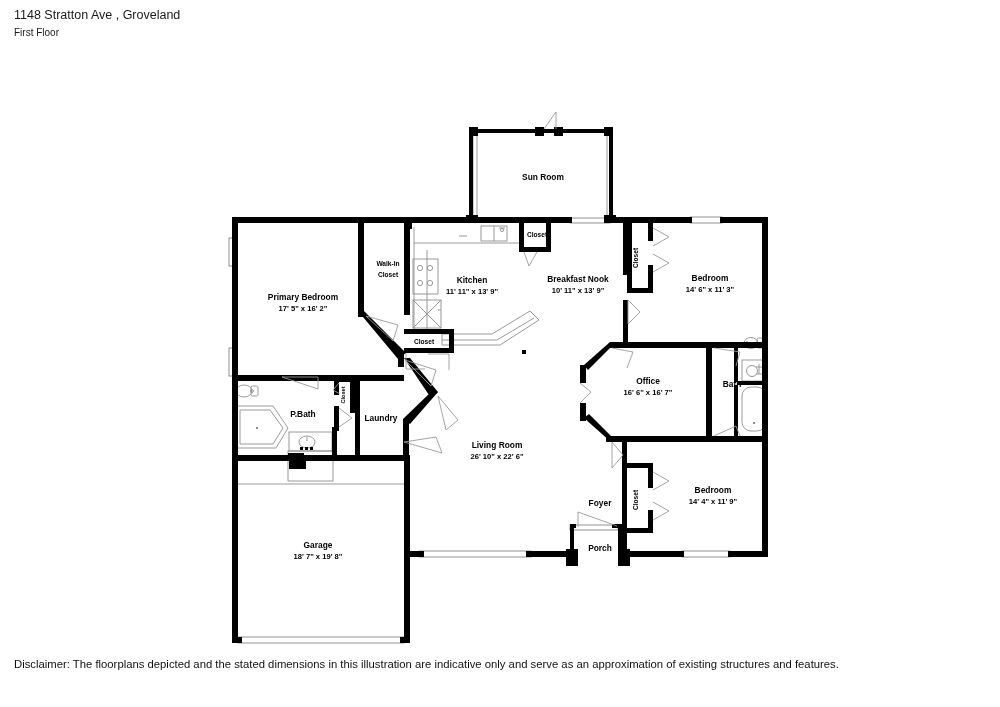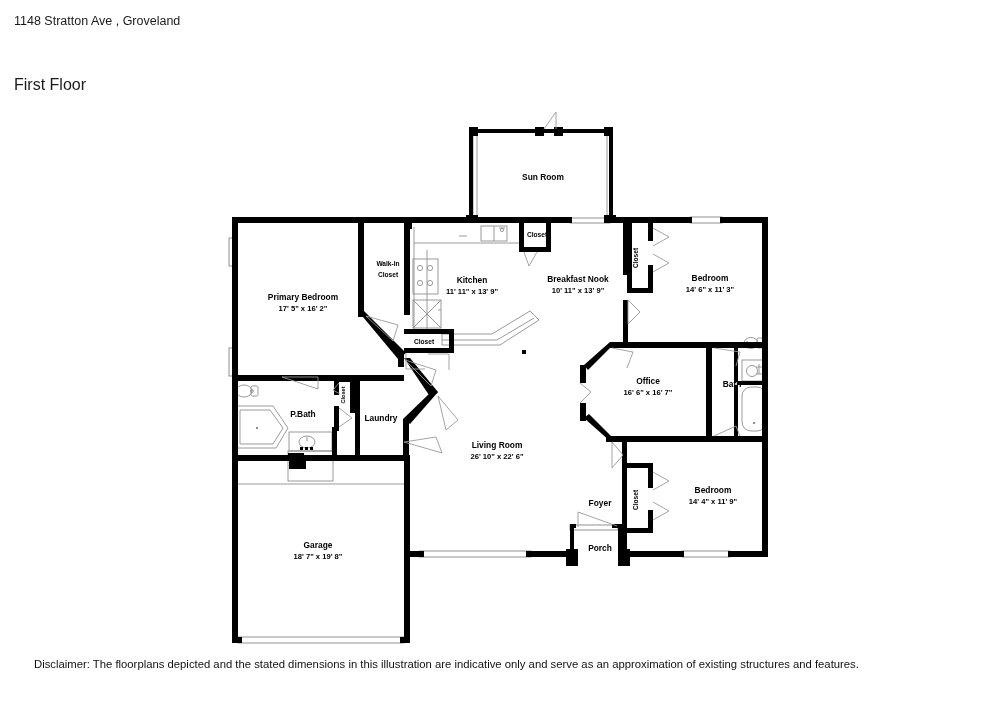--- a/index.html
+++ b/index.html
@@ -11,53 +11,51 @@
     width: 1000px;
     height: 707px;
     position: relative;
     font-family: "Liberation Sans", sans-serif;
     color: #000000;
     overflow: hidden;
   }
   #header {
     position: absolute;
     left: 14px;
-    top: 12px;
+    top: 6px;
     line-height: 18px;
   }
   #header .addr {
     font-size: 12.5px;
     color: #1a1a1a;
     white-space: nowrap;
   }
   #header .floor {
-    font-size: 16px;
+    font-size: 10px;
     color: #1a1a1a;
     white-space: nowrap;
-    margin-top: 46px;
   }
   #plan {
     position: absolute;
     left: 0;
     top: 0;
     width: 1000px;
     height: 707px;
   }
   #footer {
     position: absolute;
     left: 14px;
     top: 653px;
     width: 960px;
     line-height: 22px;
   }
   #footer div {
     font-size: 11.3px;
     color: #111111;
     white-space: nowrap;
-    margin-left: 20px;
   }
   .rl-name {
     font-size: 8.4px;
     font-weight: bold;
     fill: #000;
     text-anchor: middle;
     font-family: "Liberation Sans", sans-serif;
   }
   .rl-dim {
     font-size: 7.6px;

